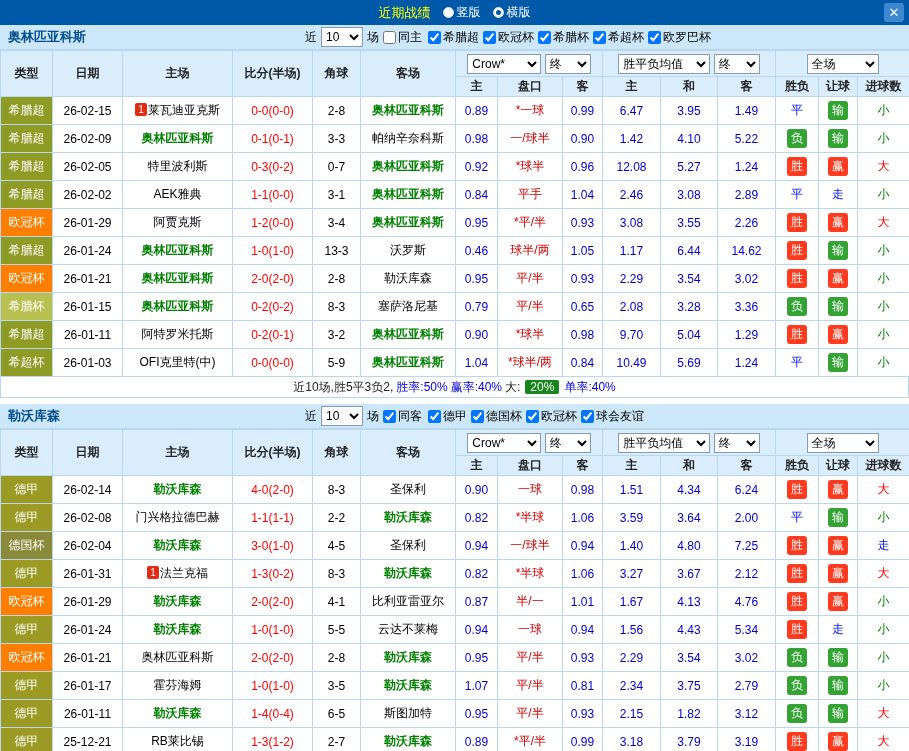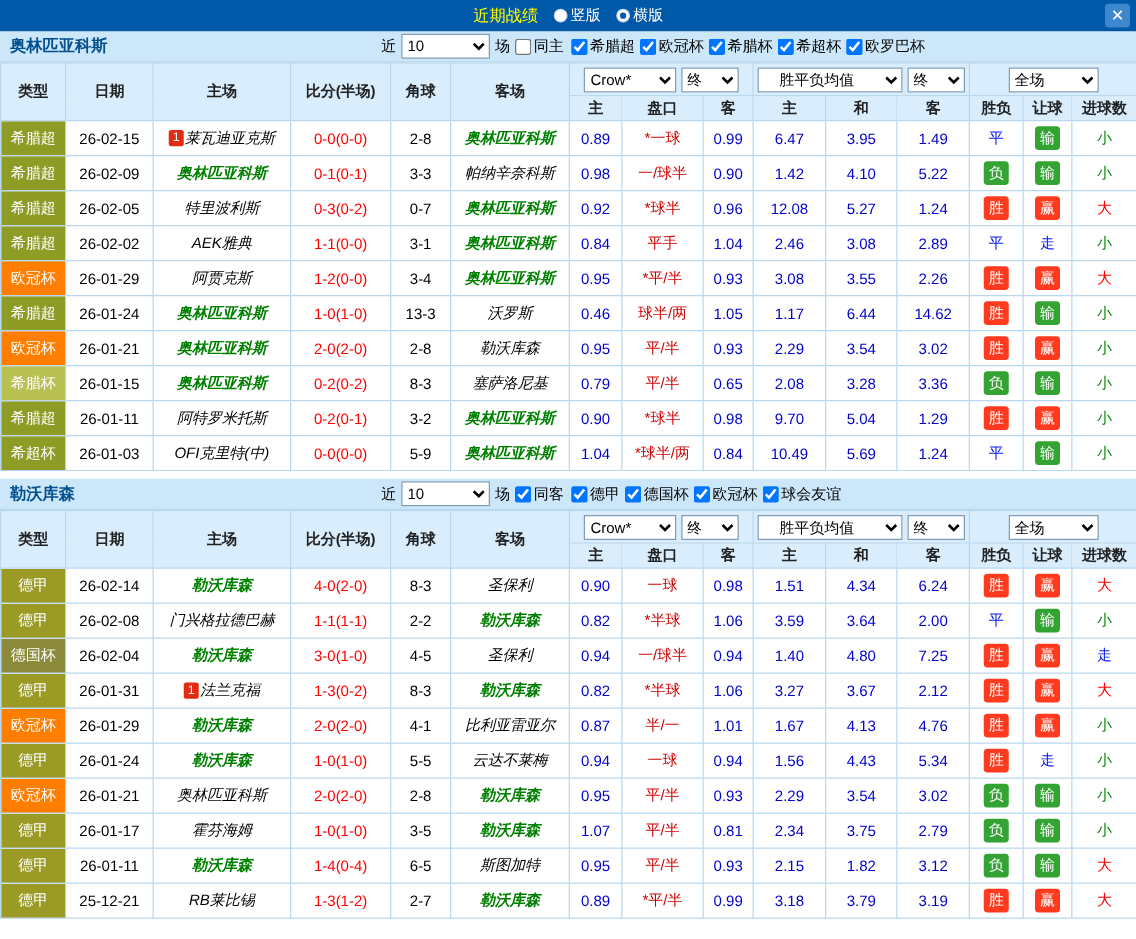--- a/index.html
+++ b/index.html
@@ -36,41 +36,41 @@
   .team-title { color:#02508f; font-weight:bold; font-size:13px; padding-left:8px; width:305px; }
   .filters { display:flex; align-items:center; gap:4px; flex-wrap:nowrap; }
   .filters .cb { display:inline-flex; align-items:center; gap:1px; cursor:pointer; margin-right:2px; }
   .filters input[type=checkbox] { width:13px; height:13px; margin:0 1px 0 0; cursor:pointer; }
   .league-filters { display:inline-flex; align-items:center; gap:2px; }
   
   .sel {
     height:20px; font-size:12px; border:1px solid #7f9db9; background:#fff;
     font-family:"Liberation Sans","DejaVu Sans",sans-serif; cursor:pointer;
   }
-  .sel-count { width:71px; }
+  .sel-count { width:42px; }
   .sel-company { width:74px; }
   .sel-time { width:46px; }
-  .sel-europe { width:116px;padding-left:12px; }
+  .sel-europe { width:92px; }
   .sel-scope { width:72px; }
   
   .match-table { width:909px; border-collapse:collapse; table-layout:fixed; }
   .match-table th, .match-table td {
     border:1px solid #b9d7ee; text-align:center; padding:0 1px; overflow:hidden; white-space:nowrap;
   }
   .match-table thead th { background:#d9edfc; font-weight:bold; color:#222; }
   .match-table thead tr.hrow1 th { height:26px; }
   .match-table thead tr.hrow2 th { height:20px; font-weight:bold; }
   .match-table tbody td { height:28px; background:#fff; }
   .c-type { color:#fff; font-size:12px; }
   .c-date { color:#000; }
   .c-score { color:#f00; }
   .c-corner { color:#000; }
   .c-odd { color:#0000cc; }
   .c-line { color:#cc0000; }
-  .team-name { color:#000; cursor:pointer;font-style:italic; }
+  .team-name { color:#000; cursor:pointer; }
   .team-name.focus { color:#008000; font-weight:bold; }
   .rank-badge {
     display:inline-block; min-width:12px; height:13px; line-height:13px; padding:0 1px;
     background:#e32a12; color:#fff; font-size:10px; border-radius:2px; margin-right:1px;
     vertical-align:1px;
   }
   .tag { display:inline-block; min-width:14px; padding:1px 4px; border-radius:3px; font-size:12px; }
   .tag.t-win  { background:#ff3a1e; color:#fff; }
   .tag.t-lose { background:#33a333; color:#fff; }
   .tag.t-draw { color:#0011ee; }
@@ -481,20 +481,28 @@
     </td>
     <td>
       <span class="tag t-lose">输</span>
     </td>
     <td>
       <span class="goal t-small">小</span>
     </td>
   </tr>
 </tbody>
     </table>
+    <div class="summary">
+        <span class="s-plain">近10场,胜5平3负2, </span>
+        <span class="s-blue">胜率:50%</span>
+        <span class="s-blue"> 赢率:40%</span>
+        <span class="s-plain"> 大:</span>
+        <span class="s-green-badge">20%</span>
+        <span class="s-blue"> 单率:40%</span>
+      </div>
     <div class="section-gap"></div>
   </section>
 
   <section class="section">
     <div class="section-header">
       <span class="team-title">勒沃库森</span>
       <div class="filters">
         <span>近</span>
         <select class="sel sel-count">
           <option>10</option>

